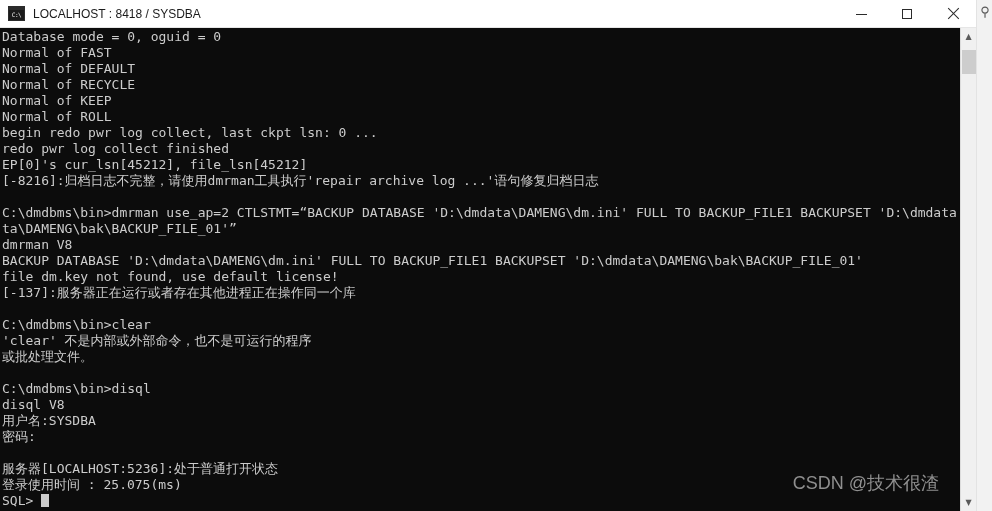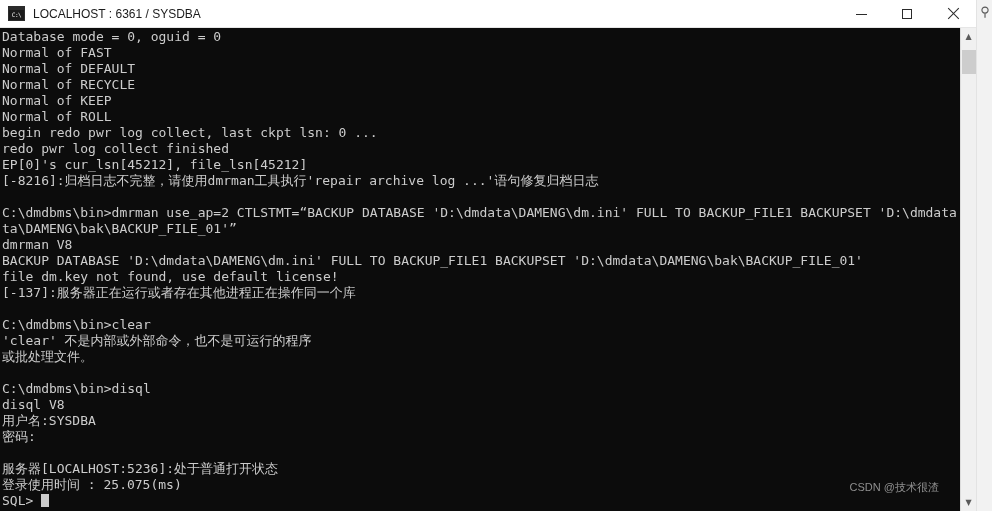--- a/index.html
+++ b/index.html
@@ -222,42 +222,42 @@
     height: 24px;
     background: #cdcdcd;
   }
 
   
   #watermark {
     position: absolute;
     right: 36px;
     bottom: 16px;
     font-family: "Liberation Sans", sans-serif;
-    font-size: 11px;
+    font-size: 18px;
     color: #8f8f8f;
     white-space: nowrap;
     pointer-events: none;
   }
 </style>
 </head>
 <body>
 
 <div id="desktop">
 
   <div id="desktop-right-strip"></div>
   <div id="magnifier-icon">⚲</div>
 
   <div id="window">
 
     <div id="titlebar">
       <div id="app-icon">
         <div class="icon-titlestrip"></div>
         <div class="icon-screen">C:\</div>
       </div>
-      <div id="window-title">LOCALHOST : 6361 / SYSDBA</div>
+      <div id="window-title">LOCALHOST : 8418 / SYSDBA</div>
 
       <div class="win-btn" id="btn-minimize">
         <span class="glyph-minimize"></span>
       </div>
       <div class="win-btn" id="btn-maximize">
         <span class="glyph-maximize"></span>
       </div>
       <div class="win-btn" id="btn-close">
         <span class="glyph-close"></span>
       </div>

